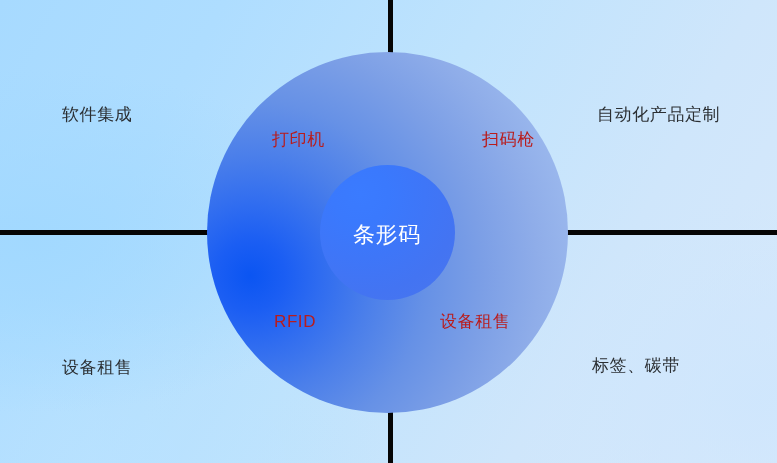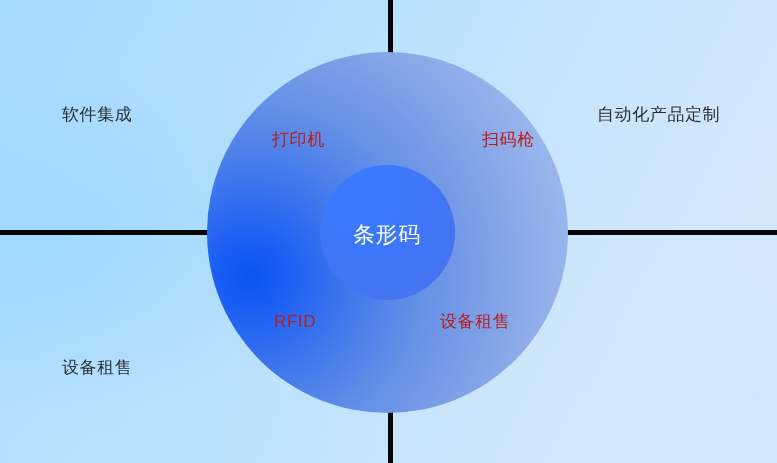--- a/index.html
+++ b/index.html
@@ -139,20 +139,21 @@
 
   <div class="axis" id="axis-v"></div>
   <div class="axis" id="axis-h"></div>
 
   <div id="outer-circle"></div>
   <div id="inner-circle"></div>
 
   <div class="label outer-label" id="label-nw-outer">软件集成</div>
   <div class="label outer-label" id="label-ne-outer">自动化产品定制</div>
   <div class="label outer-label" id="label-sw-outer">设备租售</div>
+  <div class="label outer-label" id="label-se-outer">标签、碳带</div>
 
   <div class="label ring-label" id="label-nw-ring">打印机</div>
   <div class="label ring-label" id="label-ne-ring">扫码枪</div>
   <div class="label ring-label" id="label-sw-ring">RFID</div>
   <div class="label ring-label" id="label-se-ring">设备租售</div>
 
   <div class="label core-label" id="label-core">条形码</div>
 
 </div>
 

